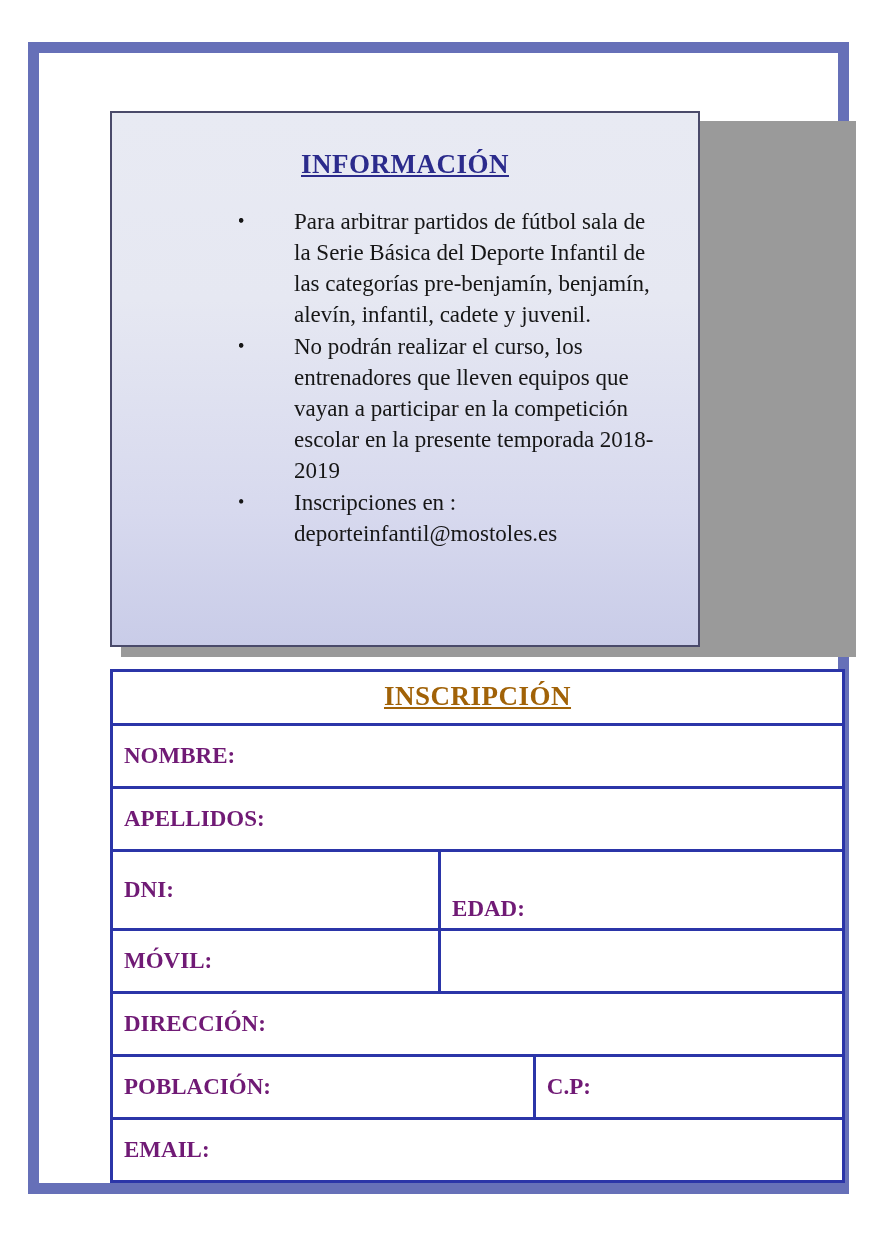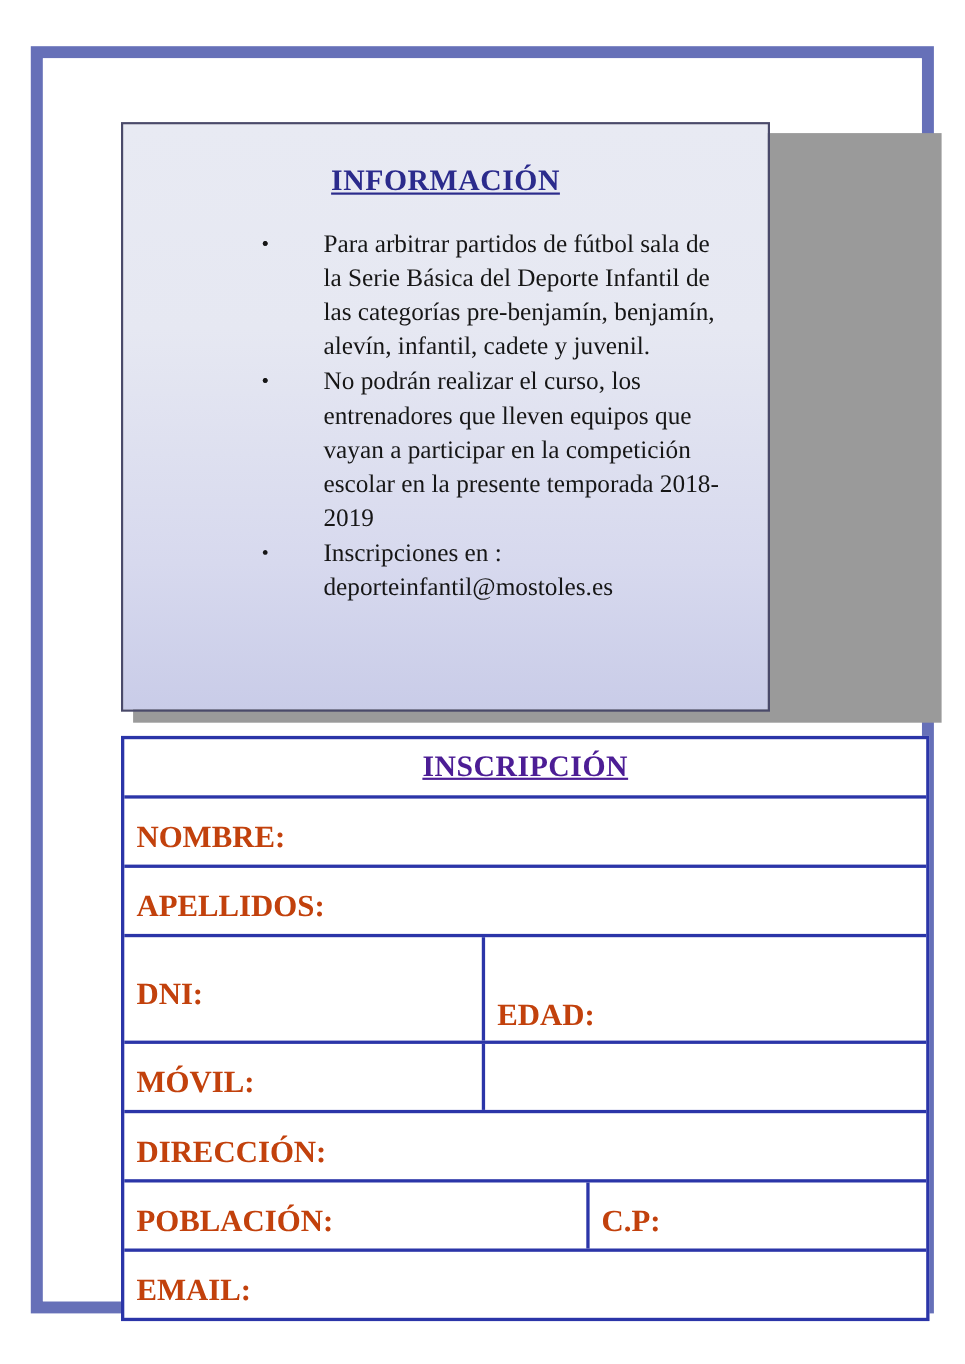--- a/index.html
+++ b/index.html
@@ -93,41 +93,41 @@
     top: 616px;
     width: 735px;
     border: 3px solid #2b35a8;
     box-sizing: border-box;
     background: #ffffff;
   }
   .form-title {
     text-align: center;
     font-size: 27px;
     font-weight: bold;
-    color: #4c1d95;
+    color: #a16207;
     text-decoration: underline;
     padding: 9px 0 11px 0;
     border-bottom: 3px solid #2b35a8;
     letter-spacing: 0.5px;
   }
   .form-row {
     display: flex;
     border-bottom: 3px solid #2b35a8;
     min-height: 60px;
   }
   .form-row:last-child {
     border-bottom: none;
   }
   .form-cell {
     display: flex;
     align-items: center;
-    font-size: 28px;
+    font-size: 23px;
     font-weight: bold;
-    color: #c2410c;
-    padding: 18px 0 6px 11px;
+    color: #701a75;
+    padding: 6px 0 6px 11px;
     box-sizing: border-box;
     flex: 1 1 auto;
   }
   .form-cell.split-left {
     border-right: 3px solid #2b35a8;
   }
   .w-45 { flex: 0 0 45%; }
   .w-55 { flex: 0 0 55%; margin-top: 38px; }
   .w-58 { flex: 0 0 58%; }
   .w-42 { flex: 0 0 42%; }

